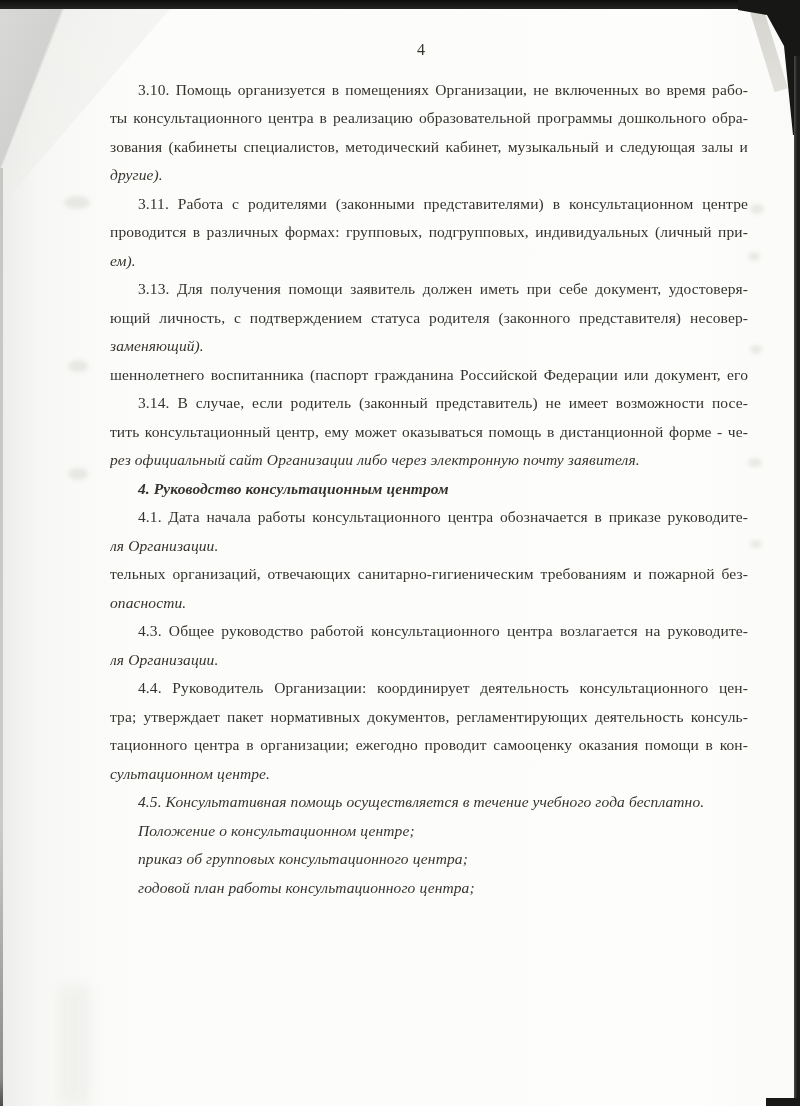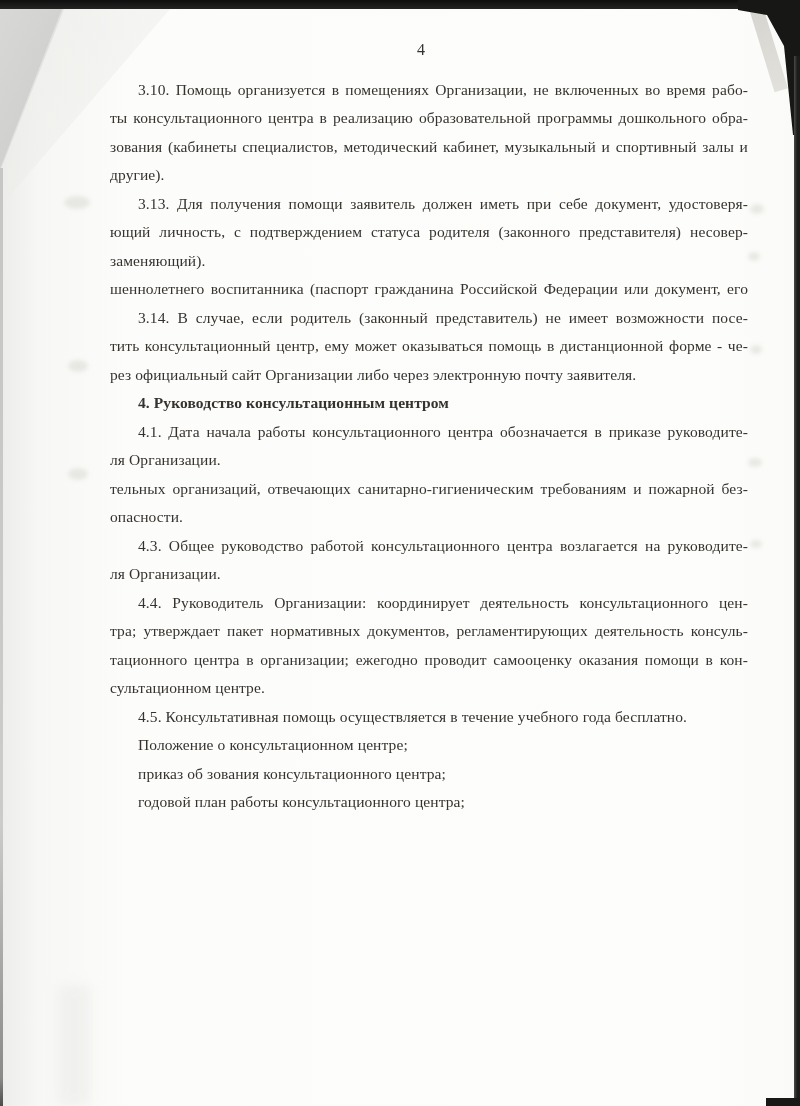--- a/index.html
+++ b/index.html
@@ -30,21 +30,21 @@
   }
   .paragraph { margin: 0; }
   .line {
     height: 28.5px;
     text-align: justify;
     text-align-last: justify;
     white-space: normal;
     overflow: hidden;
     margin-left: 16px;
   }
-  .line.last { text-align: left; text-align-last: left; }
+  .line.last { text-align: left; text-align-last: left; font-style: italic; }
   .line.first { text-indent: 28px; }
   .heading .line { font-weight: bold; text-align: center; text-align-last: left; }
   .listline .line { text-align: right; text-align-last: left; }
 
   
   .artifact { position: absolute; pointer-events: none; }
   .edge-top {
     left: 0; top: 0; width: 800px; height: 9px;
     background: linear-gradient(to bottom, #0e0e0e, #242422);
   }
@@ -117,22 +117,27 @@
 <div class="artifact smudge" style="left:750px;top:345px;width:12px;height:9px;"></div>
 <div class="artifact smudge" style="left:748px;top:458px;width:14px;height:9px;"></div>
 <div class="artifact smudge" style="left:750px;top:540px;width:12px;height:8px;"></div>
 
 <div class="text-column">
   <div class="page-number-row">4</div>
 
 <div class="paragraph body">
       <div class="line first">3.10. Помощь организуется в помещениях Организации, не включенных во время рабо-</div>
       <div class="line">ты консультационного центра в реализацию образовательной программы дошкольного обра-</div>
-      <div class="line">зования (кабинеты специалистов, методический кабинет, музыкальный и спортивный залы и</div>
+      <div class="line">зования (кабинеты специалистов, методический кабинет, музыкальный и следующая залы и</div>
       <div class="line last">другие).</div>
+    </div>
+    <div class="paragraph body">
+      <div class="line first">3.11. Работа с родителями (законными представителями) в консультационном центре</div>
+      <div class="line">проводится в различных формах: групповых, подгрупповых, индивидуальных (личный при-</div>
+      <div class="line last">ем).</div>
     </div>
     <div class="paragraph body">
       <div class="line first">3.13. Для получения помощи заявитель должен иметь при себе документ, удостоверя-</div>
       <div class="line">ющий личность, с подтверждением статуса родителя (законного представителя) несовер-</div>
       <div class="line last">заменяющий).</div>
       <div class="line">шеннолетнего воспитанника (паспорт гражданина Российской Федерации или документ, его</div>
     </div>
     <div class="paragraph body">
       <div class="line first">3.14. В случае, если родитель (законный представитель) не имеет возможности посе-</div>
       <div class="line">тить консультационный центр, ему может оказываться помощь в дистанционной форме - че-</div>
@@ -159,18 +164,18 @@
       <div class="line">тационного центра в организации; ежегодно проводит самооценку оказания помощи в кон-</div>
       <div class="line last">сультационном центре.</div>
     </div>
     <div class="paragraph body">
       <div class="line first last">4.5. Консультативная помощь осуществляется в течение учебного года бесплатно.</div>
     </div>
     <div class="paragraph listline">
       <div class="line first last">Положение о консультационном центре;</div>
     </div>
     <div class="paragraph listline">
-      <div class="line first last">приказ об зования консультационного центра;</div>
+      <div class="line first last">приказ об групповых консультационного центра;</div>
     </div>
     <div class="paragraph listline">
       <div class="line first last">годовой план работы консультационного центра;</div>
     </div>
   </div>
 
 </body></html>

